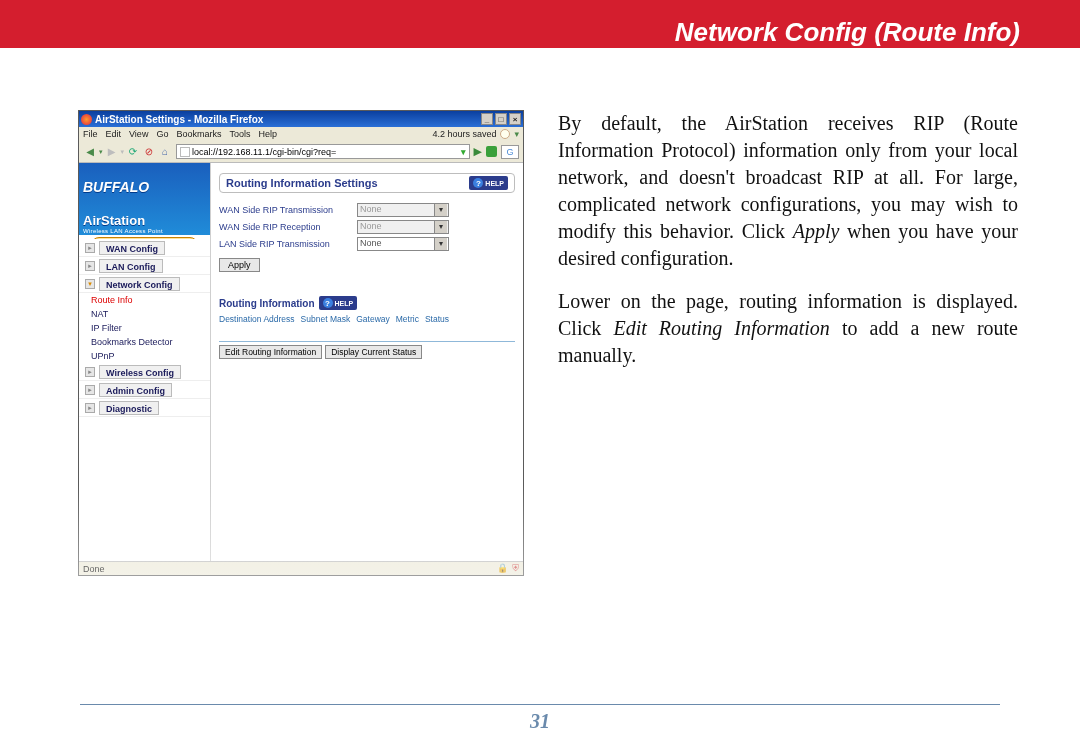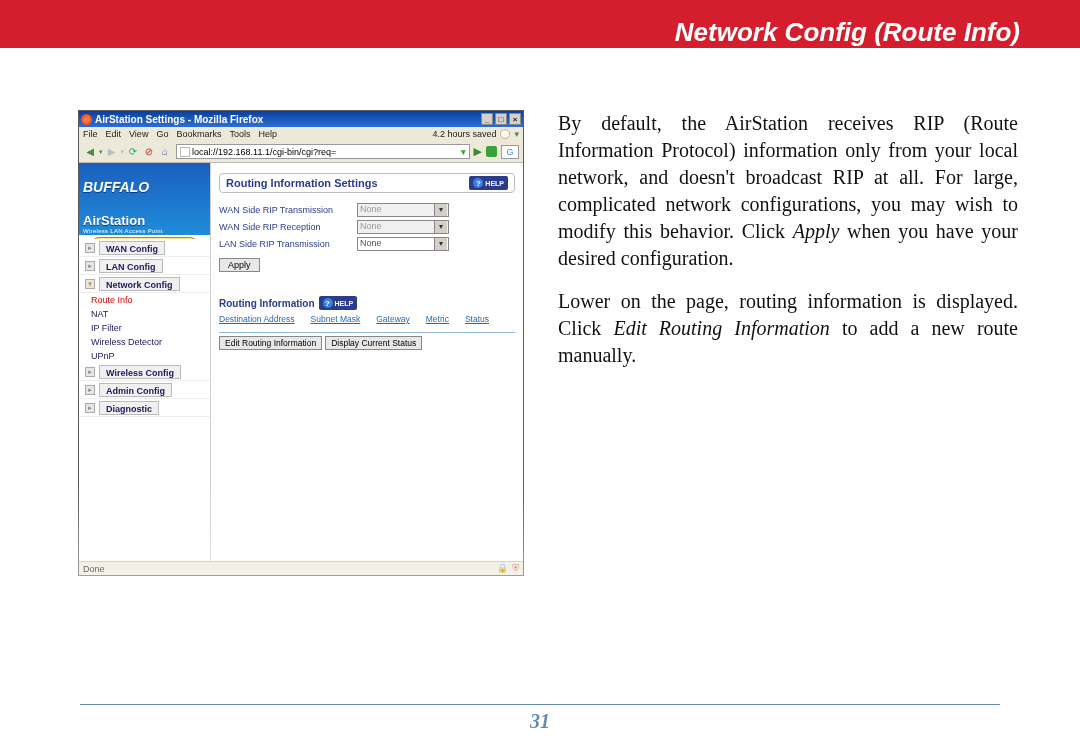--- a/index.html
+++ b/index.html
@@ -55,21 +55,21 @@
   .as-help { margin-left:auto; display:flex; align-items:center; gap:2px; height:14px; background:#2b3c8c; border-radius:2px; padding:0 4px; color:#fff; font-size:7px; font-weight:bold;}
   .as-help .q { width:10px; height:10px; border-radius:50%; background:#3a7fe0; color:#fff; display:inline-flex; align-items:center; justify-content:center; font-size:8px;}
   .as-form-row { display:flex; align-items:center; height:17px; font-size:9px; color:#2b3c8c;}
   .as-form-row .lbl { width:138px; }
   .as-form-row .sel { flex:0 0 92px; border:1px solid #888; height:14px; background:#fff; padding:0 2px; font-size:9px; position:relative; color:#555;}
   .as-form-row .sel.disabled { background:#f0f0f0; color:#999;}
   .as-form-row .sel:after { content:'▾'; position:absolute; right:1px; top:0; width:12px; height:12px; background:#d4d0c8; border-left:1px solid #888; text-align:center; font-size:8px; line-height:12px; color:#333;}
   .as-apply { margin-top:6px; border:1px solid #888; background:#e8e8e8; font-size:9px; padding:1px 8px; cursor:pointer;}
   .as-section-head { display:flex; align-items:center; font-weight:bold; color:#2b3c8c; font-size:10px; margin-top:24px;}
   .as-section-head .as-help { margin-left:4px;}
-  .as-table-head { display:flex; gap:16px; font-size:8.5px; color:#2b6aa8; margin-top:4px; border-bottom:1px solid #8fb8d9; padding-bottom:8px;text-decoration:underline;}
+  .as-table-head { display:flex; gap:6px; font-size:8.5px; color:#2b6aa8; margin-top:4px; border-bottom:1px solid #8fb8d9; padding-bottom:17px;}
   .as-table-empty { text-align:center; font-size:8.5px; color:#3a7fe0; padding:1px 0; border-bottom:1px solid #c8d9eb;}
   .as-btn-row { margin-top:3px; display:flex; gap:3px;}
   .as-btn-row button { border:1px solid #888; background:#e8e8e8; font-size:8.5px; padding:1px 5px; cursor:pointer;}
 
   .page-number { position:absolute; bottom:14px; left:0; width:100%; text-align:center; font-style:italic; color:#6a8aac; font-size:20px; font-family: Georgia, serif; font-weight:bold;}
   .page-rule { position:absolute; bottom:42px; left:80px; right:80px; border-top:1px solid #6a8aac;}
   .fade { position:absolute; left:0; right:0; bottom:42px; height:220px; background:linear-gradient(rgba(255,255,255,0),#fff);}
 </style>
 </head>
 <body>
@@ -148,21 +148,21 @@
               <div class="as-nav-item indent active">
                   <span class="label">Route Info</span>
                 </div>
               <div class="as-nav-item indent">
                   <span class="label">NAT</span>
                 </div>
               <div class="as-nav-item indent">
                   <span class="label">IP Filter</span>
                 </div>
               <div class="as-nav-item indent">
-                  <span class="label">Wireless Detector</span>
+                  <span class="label">Bookmarks Detector</span>
                 </div>
               <div class="as-nav-item indent">
                   <span class="label">UPnP</span>
                 </div>
               <div class="as-nav-item expand">
                   <span class="arrow">▸</span>
                   <span class="label">Wireless Config</span>
                 </div>
               <div class="as-nav-item expand">
                   <span class="arrow">▸</span>

